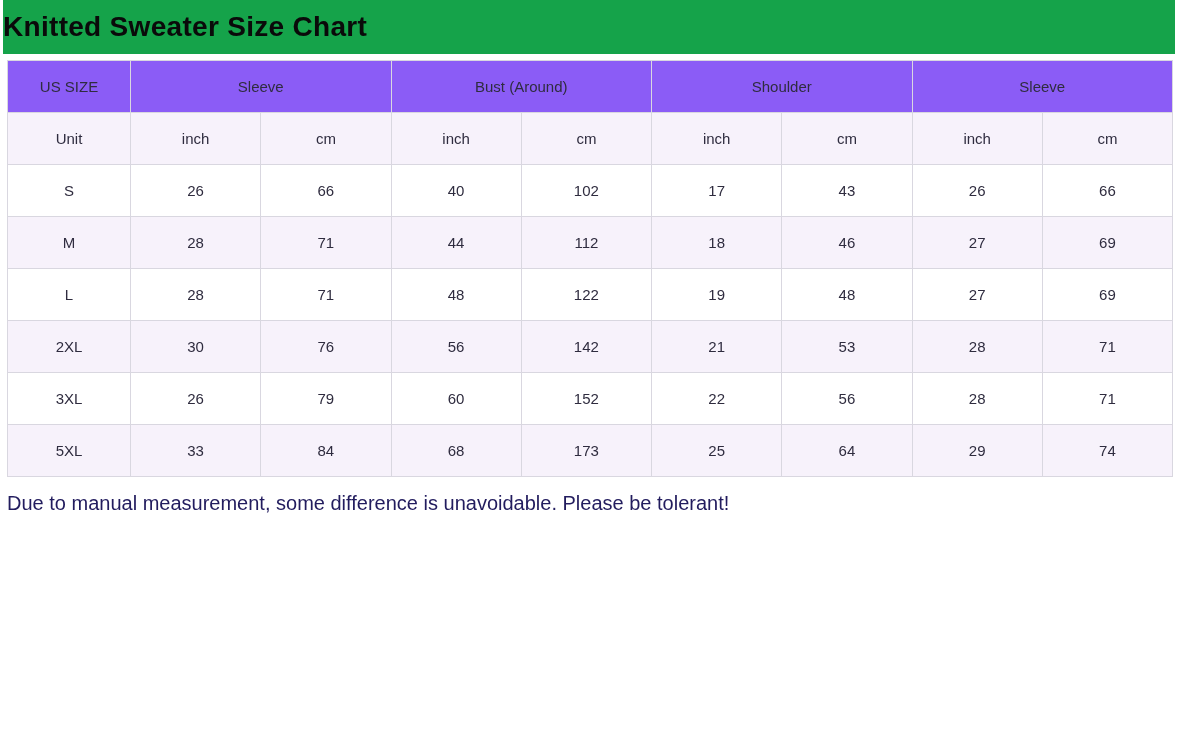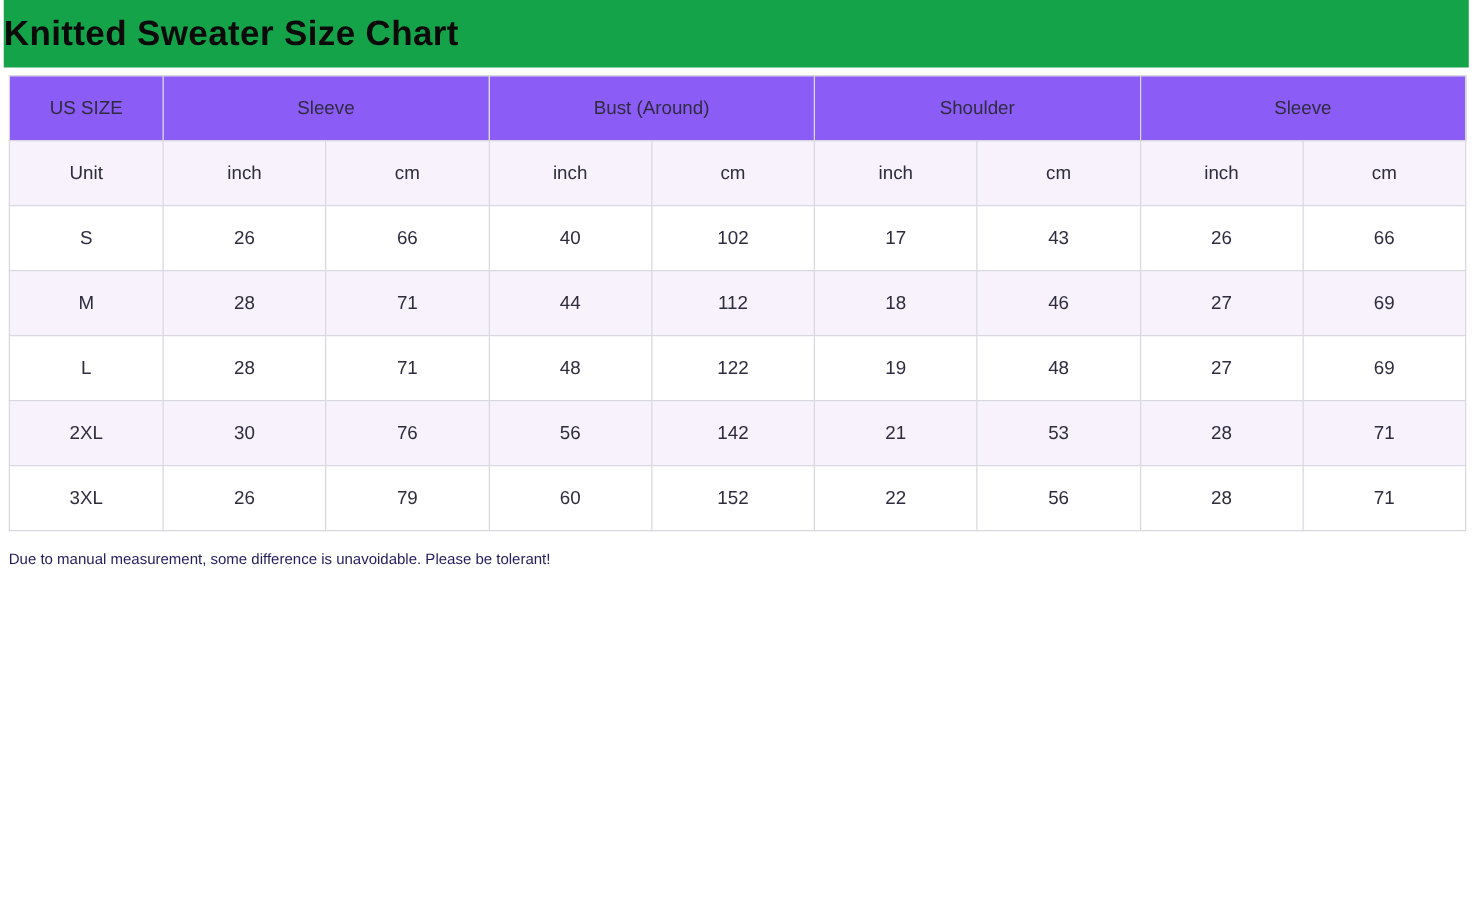--- a/index.html
+++ b/index.html
@@ -39,21 +39,21 @@
     font-weight: 400;
     color: var(--text, #2f2c3f);
     height: 52px;
     padding: 0;
   }
   thead th { height: 52px; background: #8b5cf6; }
   tbody tr:nth-child(odd)  { background: var(--row-alt-bg, #f7f2fb); }
   tbody tr:nth-child(even) { background: #ffffff; }
   .footer-note {
     margin: 15px 0 0 7px;
-    font-size: 12px;
+    font-size: 20px;
     font-weight: 400;
     color: var(--footer-text, #221c5e);
   }
 </style>
 </head>
 <body>
 
 <div class="page">
 
   <div class="title-bar">
@@ -141,18 +141,29 @@
           <th>3XL</th>
           <td>26</td>
           <td>79</td>
           <td>60</td>
           <td>152</td>
           <td>22</td>
           <td>56</td>
           <td>28</td>
           <td>71</td>
         </tr>
+        <tr>
+          <th>5XL</th>
+          <td>33</td>
+          <td>84</td>
+          <td>68</td>
+          <td>173</td>
+          <td>25</td>
+          <td>64</td>
+          <td>29</td>
+          <td>74</td>
+        </tr>
       </tbody>
   </table>
 
   <p class="footer-note">Due to manual measurement, some difference is unavoidable. Please be tolerant!</p>
 
 </div>
 
 </body></html>

